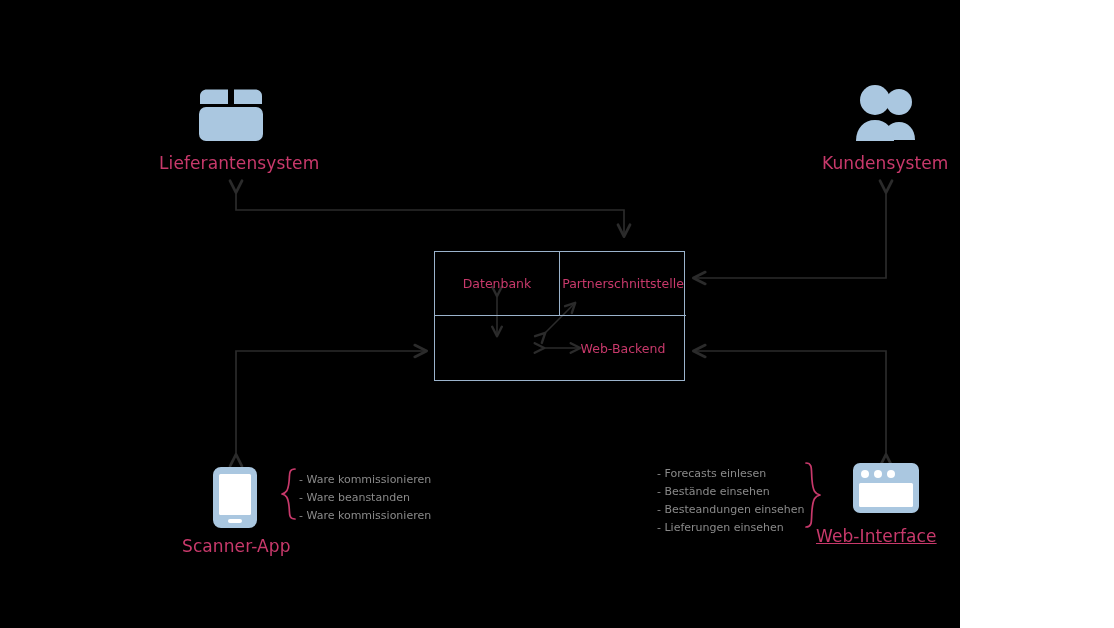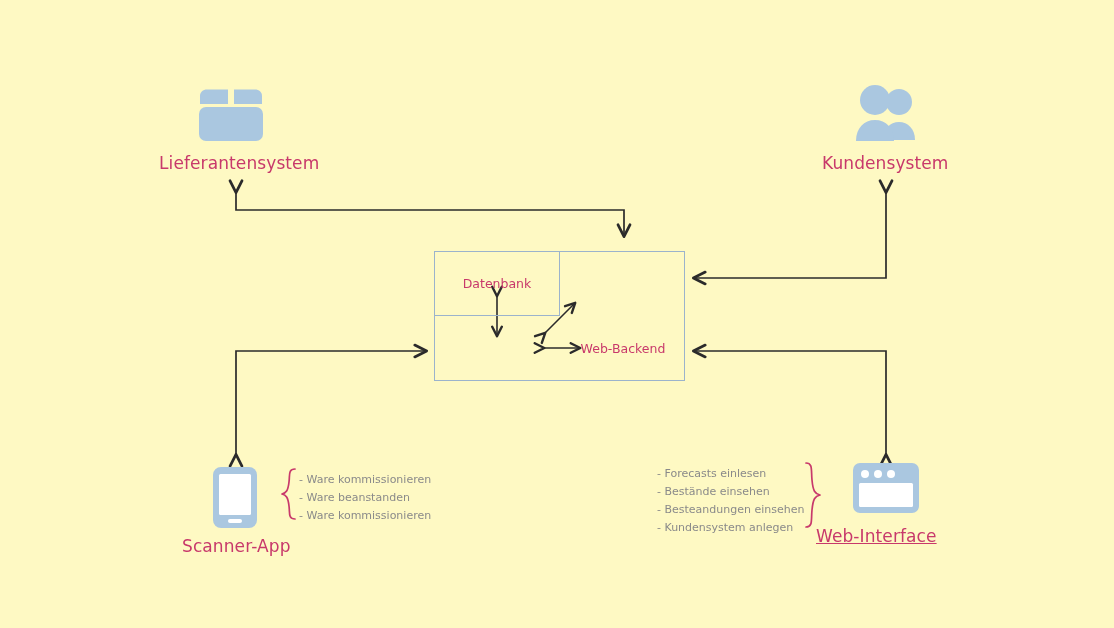--- a/index.html
+++ b/index.html
@@ -5,23 +5,23 @@
   html, body {
     margin: 0;
     padding: 0;
     background: #ffffff;
   }
   body {
     font-family: "DejaVu Sans", sans-serif;
   }
   #canvas {
     position: relative;
-    width: 1114px;
+    width: 960px;
     height: 628px;
-    background: #fef9c3;
+    background: #000000;
     overflow: hidden;
   }
   .svg-layer {
     position: absolute;
     left: 0;
     top: 0;
     width: 1114px;
     height: 628px;
   }
   .node-label {
@@ -163,31 +163,34 @@
   <div class="node-label" style="left:822px; top:153px;">Kundensystem</div>
 
   <div class="node-label" style="left:182px; top:536px;">Scanner-App</div>
 
   <div class="node-label" style="left:816px; top:526px;text-decoration:underline;">Web-Interface</div>
 
   <div class="center-box">
     <div class="cell cell-tl">
       <span class="cell-text">Datenbank</span>
     </div>
+    <div class="cell cell-tr">
+      <span class="cell-text">Partnerschnittstelle</span>
+    </div>
     <div class="cell cell-br">
       <span class="cell-text">Web-Backend</span>
     </div>
   </div>
 
   <div class="bullet-list" style="left:299px; top:471px;">
     <span class="bullet-item">- Ware kommissionieren</span>
     <span class="bullet-item">- Ware beanstanden</span>
     <span class="bullet-item">- Ware kommissionieren</span>
   </div>
 
   <div class="bullet-list" style="left:657px; top:465px;">
     <span class="bullet-item">- Forecasts einlesen</span>
     <span class="bullet-item">- Bestände einsehen</span>
     <span class="bullet-item">- Besteandungen einsehen</span>
-    <span class="bullet-item">- Kundensystem anlegen</span>
+    <span class="bullet-item">- Lieferungen einsehen</span>
   </div>
 
 </div>
 
 </body></html>

